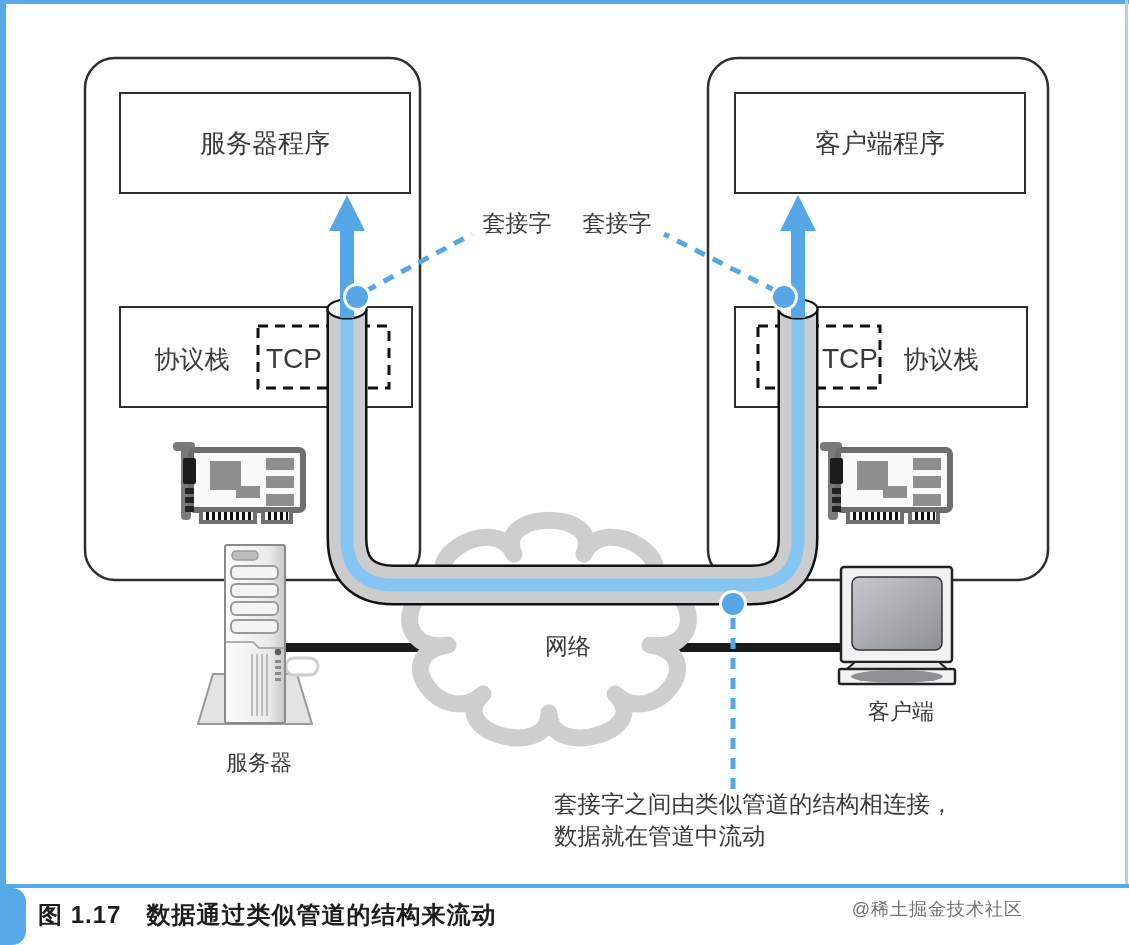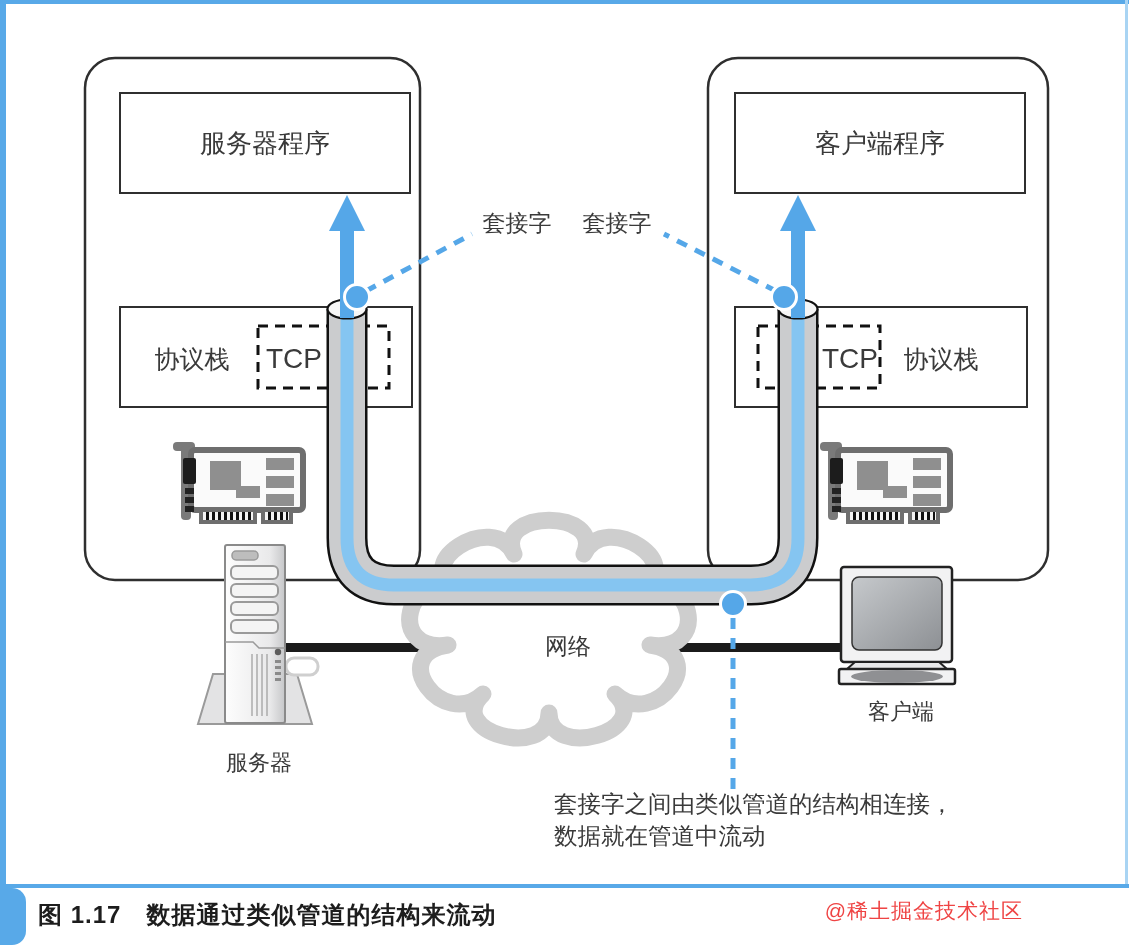--- a/index.html
+++ b/index.html
@@ -14,21 +14,21 @@
   .border-left{position:absolute;left:0;top:0;width:6px;height:888px;background:#58A9E8;}
   .border-right{position:absolute;right:1px;top:0;width:3px;height:884px;background:#A9D4F3;}
   .caption-rule{position:absolute;left:0;top:884px;width:1129px;height:4px;background:#58A9E8;}
   .caption-tab{position:absolute;left:0;top:888px;width:26px;height:57px;background:#58A9E8;border-radius:0 14px 14px 0;}
   .caption{
     position:absolute;left:38px;top:899px;
     font-size:24px;font-weight:bold;color:#1d1d1d;letter-spacing:1px;
   }
   .watermark{
     position:absolute;right:106px;top:897px;
-    font-size:21px;color:#ef4444;letter-spacing:1px;
+    font-size:18px;color:#737373;letter-spacing:1px;
   }
   svg .label{fill:#3a3a3a;}
   svg text{font-family:"Liberation Sans","DejaVu Sans",sans-serif;}
 </style>
 </head>
 <body>
 
 <div class="page">
 
   <div class="border-top"></div>

